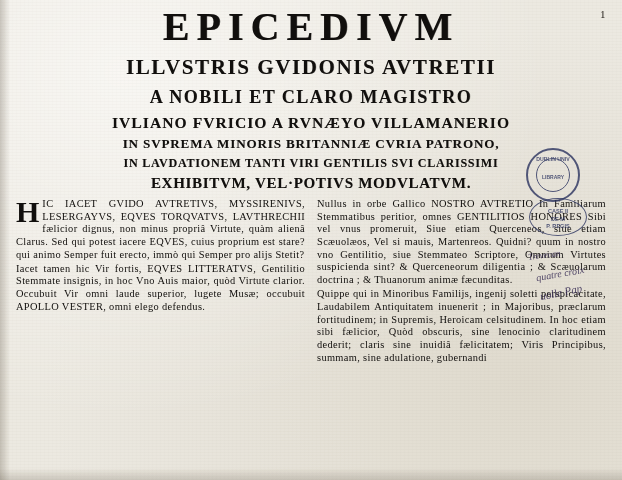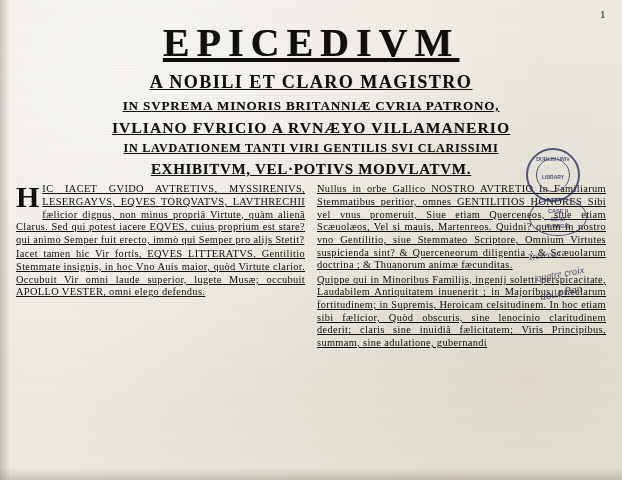--- a/index.html
+++ b/index.html
@@ -31,22 +31,21 @@
     inset: 0;
     pointer-events: none;
     opacity: 0.30;
     background-image:
       repeating-linear-gradient(0deg, rgba(120,110,95,0.10) 0px, rgba(120,110,95,0.10) 1px, rgba(255,255,255,0) 1px, rgba(255,255,255,0) 3px),
       repeating-linear-gradient(90deg, rgba(120,110,95,0.06) 0px, rgba(120,110,95,0.06) 1px, rgba(255,255,255,0) 1px, rgba(255,255,255,0) 4px);
   }
 
   .content {
     position: relative;
-    padding: 20px 14px 0 14px;
-    text-decoration: underline;
+    padding: 4px 14px 0 14px;
   }
 
   
   .title-main {
     text-align: center;
     font-size: 40px;
     letter-spacing: 7px;
     font-weight: 700;
     line-height: 1.05;
     margin: 2px 0 8px 0;
@@ -189,23 +188,24 @@
   <div class="paper-noise"></div>
   <div id="edge-shadow"></div>
   <div id="bottom-shadow"></div>
 
   <div id="page-number">1</div>
 
   <div class="content">
 
     <div class="title-main">EPICEDIVM</div>
 
+    <div class="title-line t2">ILLVSTRIS GVIDONIS AVTRETII</div>
     <div class="title-line t3">A NOBILI ET CLARO MAGISTRO</div>
+    <div class="title-line t4">IVLIANO FVRICIO A RVNÆYO VILLAMANERIO</div>
     <div class="title-line t5">IN SVPREMA MINORIS BRITANNIÆ CVRIA PATRONO,</div>
-    <div class="title-line t4">IVLIANO FVRICIO A RVNÆYO VILLAMANERIO</div>
     <div class="title-line t6">IN LAVDATIONEM TANTI VIRI GENTILIS SVI CLARISSIMI</div>
     <div class="title-line t7">EXHIBITVM, VEL·POTIVS MODVLATVM.</div>
 
     <div class="columns">
 
       <div class="col">
         <p><span class="dropcap">H</span><span class="sc">IC IACET GVIDO AVTRETIVS, MYSSIRENIVS, LESERGAYVS, EQVES TORQVATVS, LAVTHRECHII fælicior dignus, non minus propriâ Virtute, quàm alienâ Clarus. Sed qui potest iacere EQVES, cuius proprium est stare? qui animo Semper fuit erecto, immò qui Semper pro alijs Stetit?</span></p>
         <p class="sc">Iacet tamen hic Vir fortis, EQVES LITTERATVS, Gentilitio Stemmate insignis, in hoc Vno Auis maior, quòd Virtute clarior. Occubuit Vir omni laude superior, lugete Musæ; occubuit APOLLO VESTER, omni elego defendus.</p>
       </div>
 

